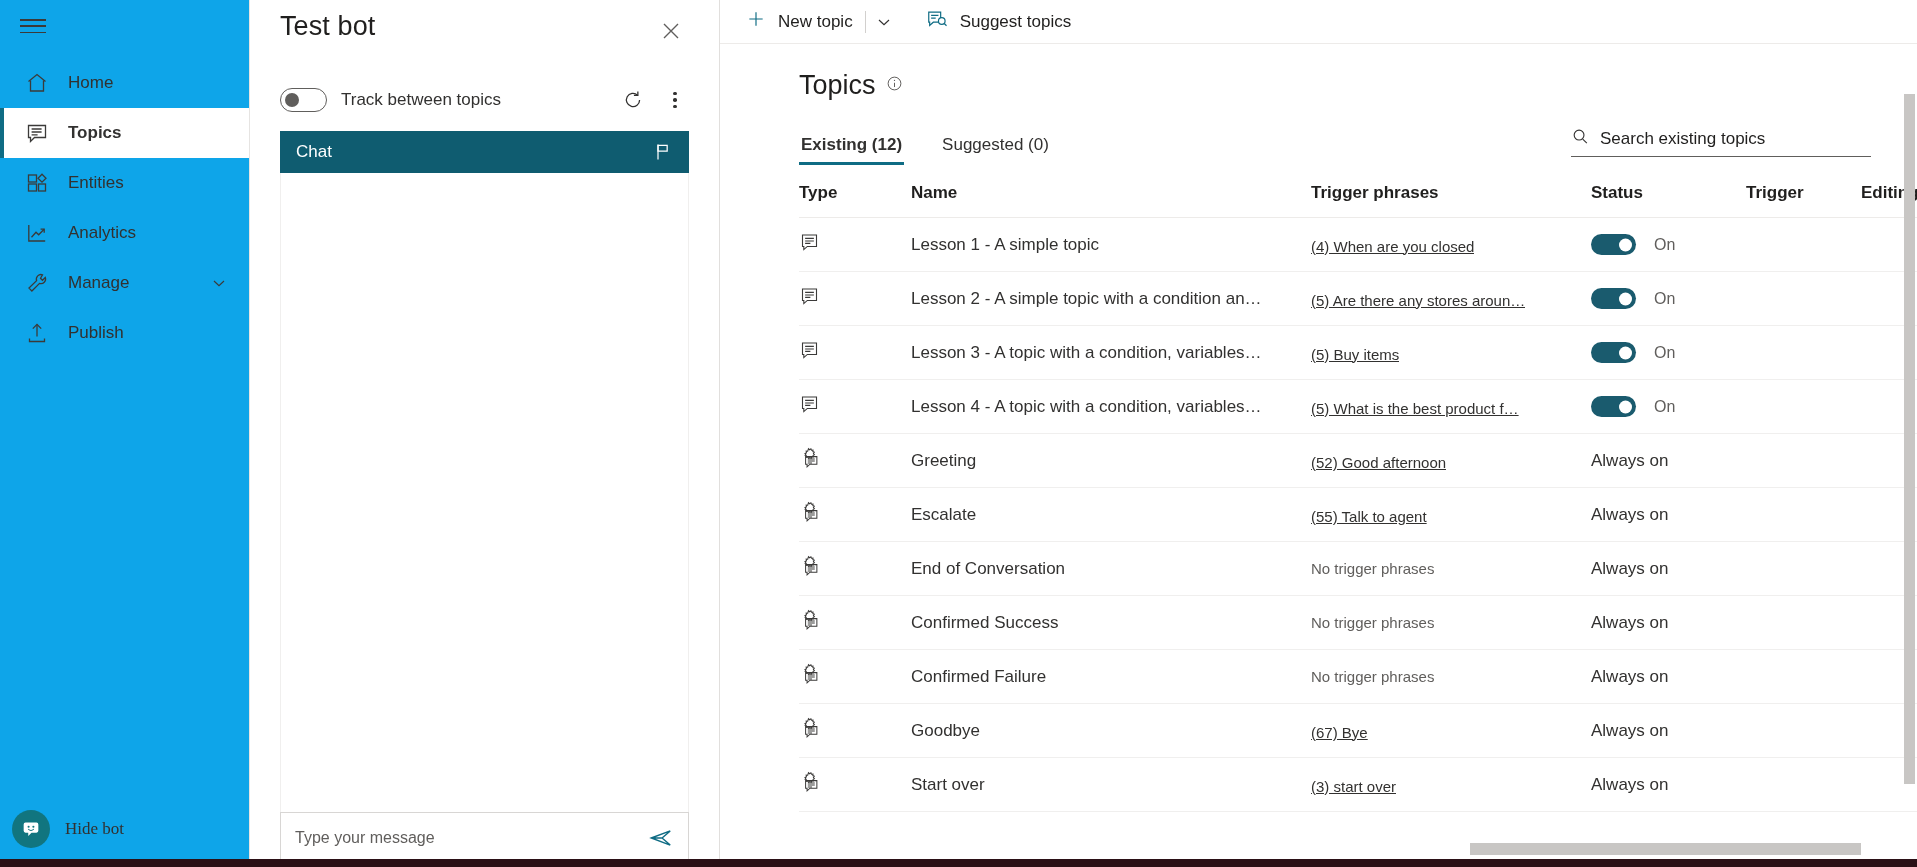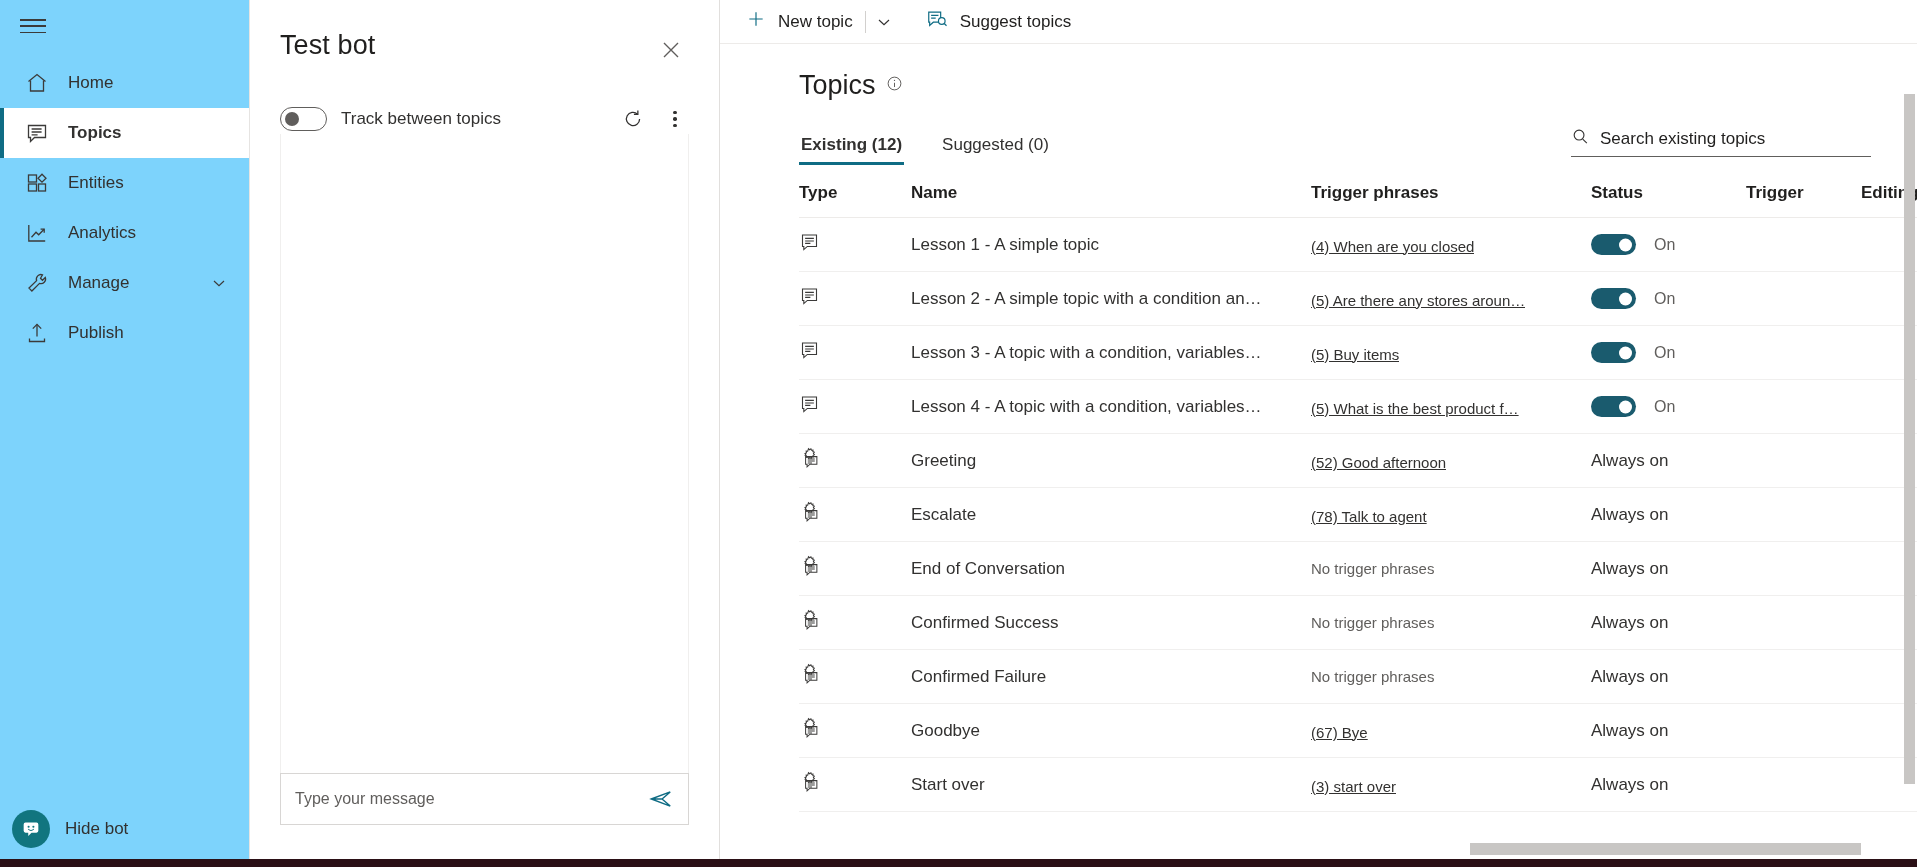--- a/index.html
+++ b/index.html
@@ -13,21 +13,21 @@
     position: relative;
     width: 1917px; height: 867px;
     display: flex;
     background: #ffffff;
   }
 
   
   .leftnav {
     width: 250px;
     height: 867px;
-    background: #7dd3fc;
+    background: #0ea5e9;
     position: relative;
     flex: 0 0 250px;
     border-right: 1px solid #e6e4e2;
   }
   .hamburger-wrap {
     height: 52px;
     display: flex;
     align-items: center;
     padding-left: 20px;
   }
@@ -76,20 +76,21 @@
 
   .hidebot {
     position: absolute;
     left: 0; bottom: 0;
     width: 228px;
     height: 76px;
     display: flex;
     align-items: center;
     padding-left: 12px;
     cursor: pointer;
+    font-family: Liberation Serif, serif;
   }
   .hidebot .botcircle {
     width: 38px; height: 38px;
     border-radius: 50%;
     background: #11757f;
     display:flex; align-items:center; justify-content:center;
     margin-right: 15px;
     flex: 0 0 38px;
   }
   .hidebot .lbl { font-size: 17px; color: #323130; }
@@ -99,21 +100,21 @@
     width: 470px;
     flex: 0 0 470px;
     height: 867px;
     background: #ffffff;
     padding: 0 30px 0 30px;
     position: relative;
     border-right: 1px solid #e1dfdd;
   }
   .tb-header {
     display:flex; align-items:flex-start; justify-content:space-between;
-    padding-top: 30px;
+    padding-top: 11px;
   }
   .tb-title { font-size: 27px; color: #201f1e; font-weight: 500; letter-spacing:.1px;}
   .tb-close { cursor:pointer; padding: 6px; margin-top:2px; }
   .tb-subrow {
     display:flex; align-items:center;
     margin-top: 32px;
     height: 30px;
   }
   .toggle-sm {
     width: 47px; height: 24px;
@@ -453,20 +454,29 @@
         <div class="ic">
           <span class="dots">
               <i></i>
               <i></i>
               <i></i>
             </span>
         </div>
       </div>
     </div>
 
+    <div class="chat-head">
+      <span>Chat</span>
+      <span class="flagbtn">
+        <svg width="20" height="20" viewBox="0 0 24 24" fill="none" stroke="#ffffff" stroke-width="1.5">
+          <path d="M6 3v18"></path>
+            <path d="M6 4h11v7H6z"></path>
+        </svg>
+      </span>
+    </div>
 
     <div class="chat-body"></div>
 
     <div class="chat-input">
       <span class="ph">Type your message</span>
       <span class="send">
         <svg width="26" height="26" viewBox="0 0 24 24" fill="none" stroke="#0f6c84" stroke-width="1.3">
           <path d="M3 12h10M3 12 20.5 5.5 13 12l7.5 6.5z"></path>
         </svg>
       </span>
@@ -648,21 +658,21 @@
               </tr>
               <tr>
                 <td><span><svg width="22" height="22" viewBox="0 0 24 24" fill="none" stroke="#3b3a39" stroke-width="1.1">
                       <path d="M10.3 1.9 11.6 3l1.4-1 .6 1.6 1.7-.3-.2 1.7 1.6.7-1 1.4 1.1 1.3-1.5.8.3 1.7-1.7-.1-.6 1.6-1.4-1-1.3 1.1-.8-1.5-1.7.3.1-1.7-1.6-.6 1-1.4L6.6 7l1.5-.8-.3-1.7 1.7.1z"></path>
                       <path d="M7.2 10.5h12.3v8.2H12l-3.2 2.9v-2.9H7.2z"></path>
                       <path d="M9.6 13.2h7.6M9.6 15.4h7.6M9.6 17.5h4.6"></path>
                     </svg></span></td>
                 <td>
                   <div class="cell-name">Escalate</div>
                 </td>
-                <td><span class="trig-link">(78) Talk to agent</span></td>
+                <td><span class="trig-link">(55) Talk to agent</span></td>
                 <td><span class="always-on">Always on</span></td>
                 <td></td>
                 <td></td>
               </tr>
               <tr>
                 <td><span><svg width="22" height="22" viewBox="0 0 24 24" fill="none" stroke="#3b3a39" stroke-width="1.1">
                       <path d="M10.3 1.9 11.6 3l1.4-1 .6 1.6 1.7-.3-.2 1.7 1.6.7-1 1.4 1.1 1.3-1.5.8.3 1.7-1.7-.1-.6 1.6-1.4-1-1.3 1.1-.8-1.5-1.7.3.1-1.7-1.6-.6 1-1.4L6.6 7l1.5-.8-.3-1.7 1.7.1z"></path>
                       <path d="M7.2 10.5h12.3v8.2H12l-3.2 2.9v-2.9H7.2z"></path>
                       <path d="M9.6 13.2h7.6M9.6 15.4h7.6M9.6 17.5h4.6"></path>
                     </svg></span></td>

